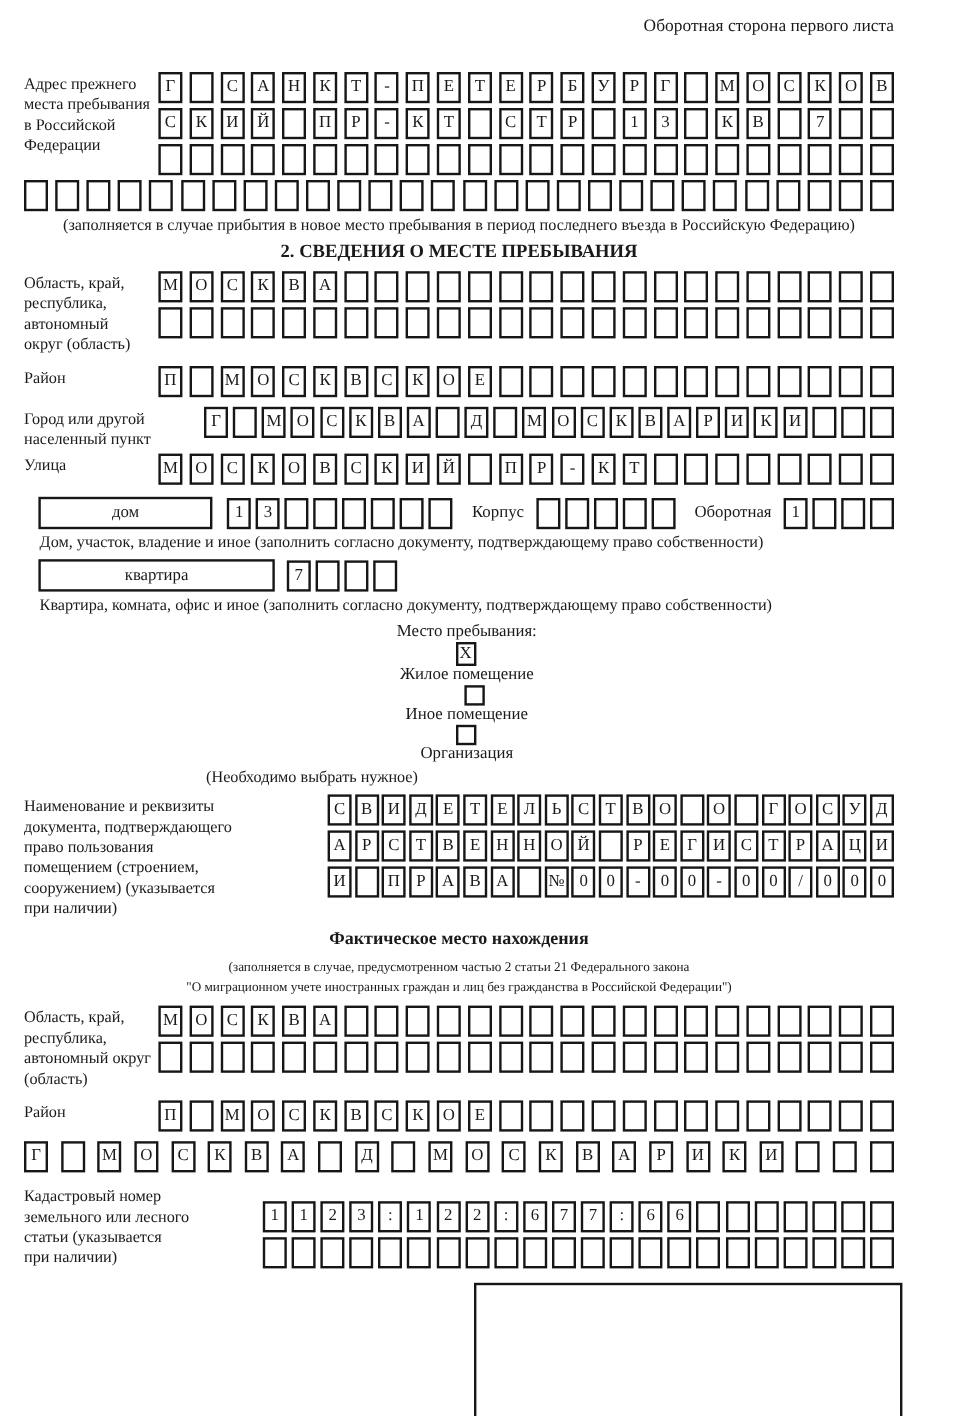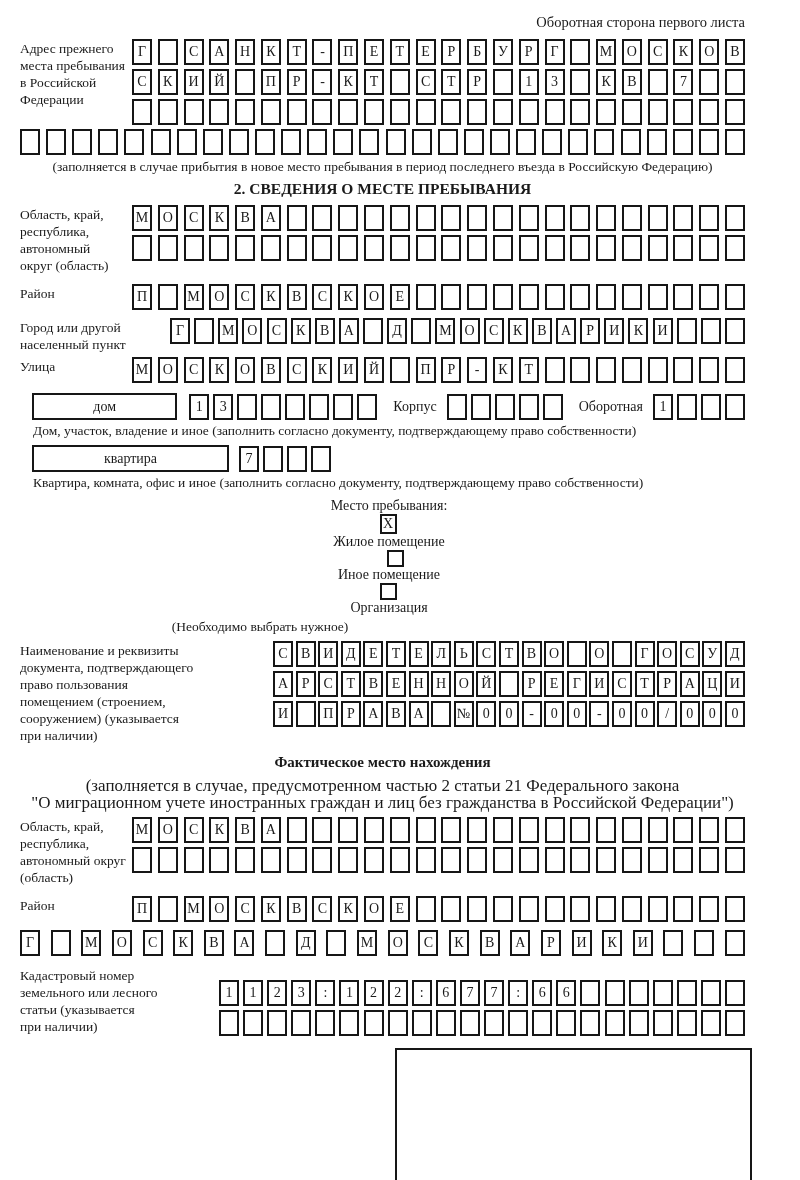--- a/index.html
+++ b/index.html
@@ -1,20 +1,20 @@
 <!DOCTYPE html>
 <html><head>
 <meta charset="utf-8">
 <style>
   html,body{margin:0;padding:0;background:#fff;}
   body{width:800px;height:1180px;overflow:hidden;color:#1a1a1a;
        font-family:"Liberation Serif", serif;}
   .page{position:relative;width:800px;height:1180px;box-sizing:border-box;
         padding:14px 55px 0 20px;}
-  .hdr{text-align:right;font-size:14.5px;margin-bottom:8px;}
+  .hdr{text-align:right;font-size:14.5px;margin-bottom:29px;}
   .prelabel{white-space:pre-line;}
   .frow{display:flex;align-items:flex-start;}
   .flabel{width:112px;flex:0 0 112px;font-size:13.5px;line-height:17px;padding-top:1px;}
   .flabel.wide{width:150px;flex:0 0 150px;}
   .flabel.doc{width:232px;flex:0 0 232px;}
   .flabel.kad{width:178px;flex:0 0 178px;}
   .cstack{flex:1;display:flex;flex-direction:column;}
   .crow{display:flex;justify-content:space-between;margin-bottom:4px;}
   .cell{width:20px;height:26px;box-sizing:border-box;border:2px solid #161616;
         display:flex;align-items:center;justify-content:center;
@@ -31,21 +31,21 @@
   .bigbox.apt{width:197px;margin-right:10px;}
   .inline-label{font-size:14px;margin:0 10px 0 16px;}
   .place-row{display:flex;align-items:center;margin:7px 0 2px 13px;font-size:14px;flex-direction:column;}
   .checkbox{width:17px;height:23px;box-sizing:border-box;border:2px solid #161616;
             display:inline-flex;align-items:center;justify-content:center;
             font-size:14px;flex:0 0 17px;}
   .cb1{margin:0 10px 0 8px;}
   .cb2{margin:0 14px 0 26px;}
   .cb3{margin:0 24px 0 22px;}
   .choose-note{width:480px;text-align:center;font-size:13.5px;margin-top:3px;}
-  .fact-note{text-align:center;font-size:17px;line-height:17px;margin-bottom:6px;}
+  .fact-note{text-align:center;font-size:11px;line-height:17px;margin-bottom:6px;}
   .stamp-wrap{margin-top:8px;}
   .stamp-box{width:357px;height:175px;box-sizing:border-box;border:2px solid #161616;
              margin-left:375px;background:#fff;}
   .stamp-note{width:420px;margin:6px 0 0 345px;text-align:center;
               font-size:13.8px;line-height:17px;}
   .mt6{margin-top:6px;gap:21px;}
   .mt4{margin-top:4px;}
   .mt10{margin-top:10px;}
 </style>
 </head>

